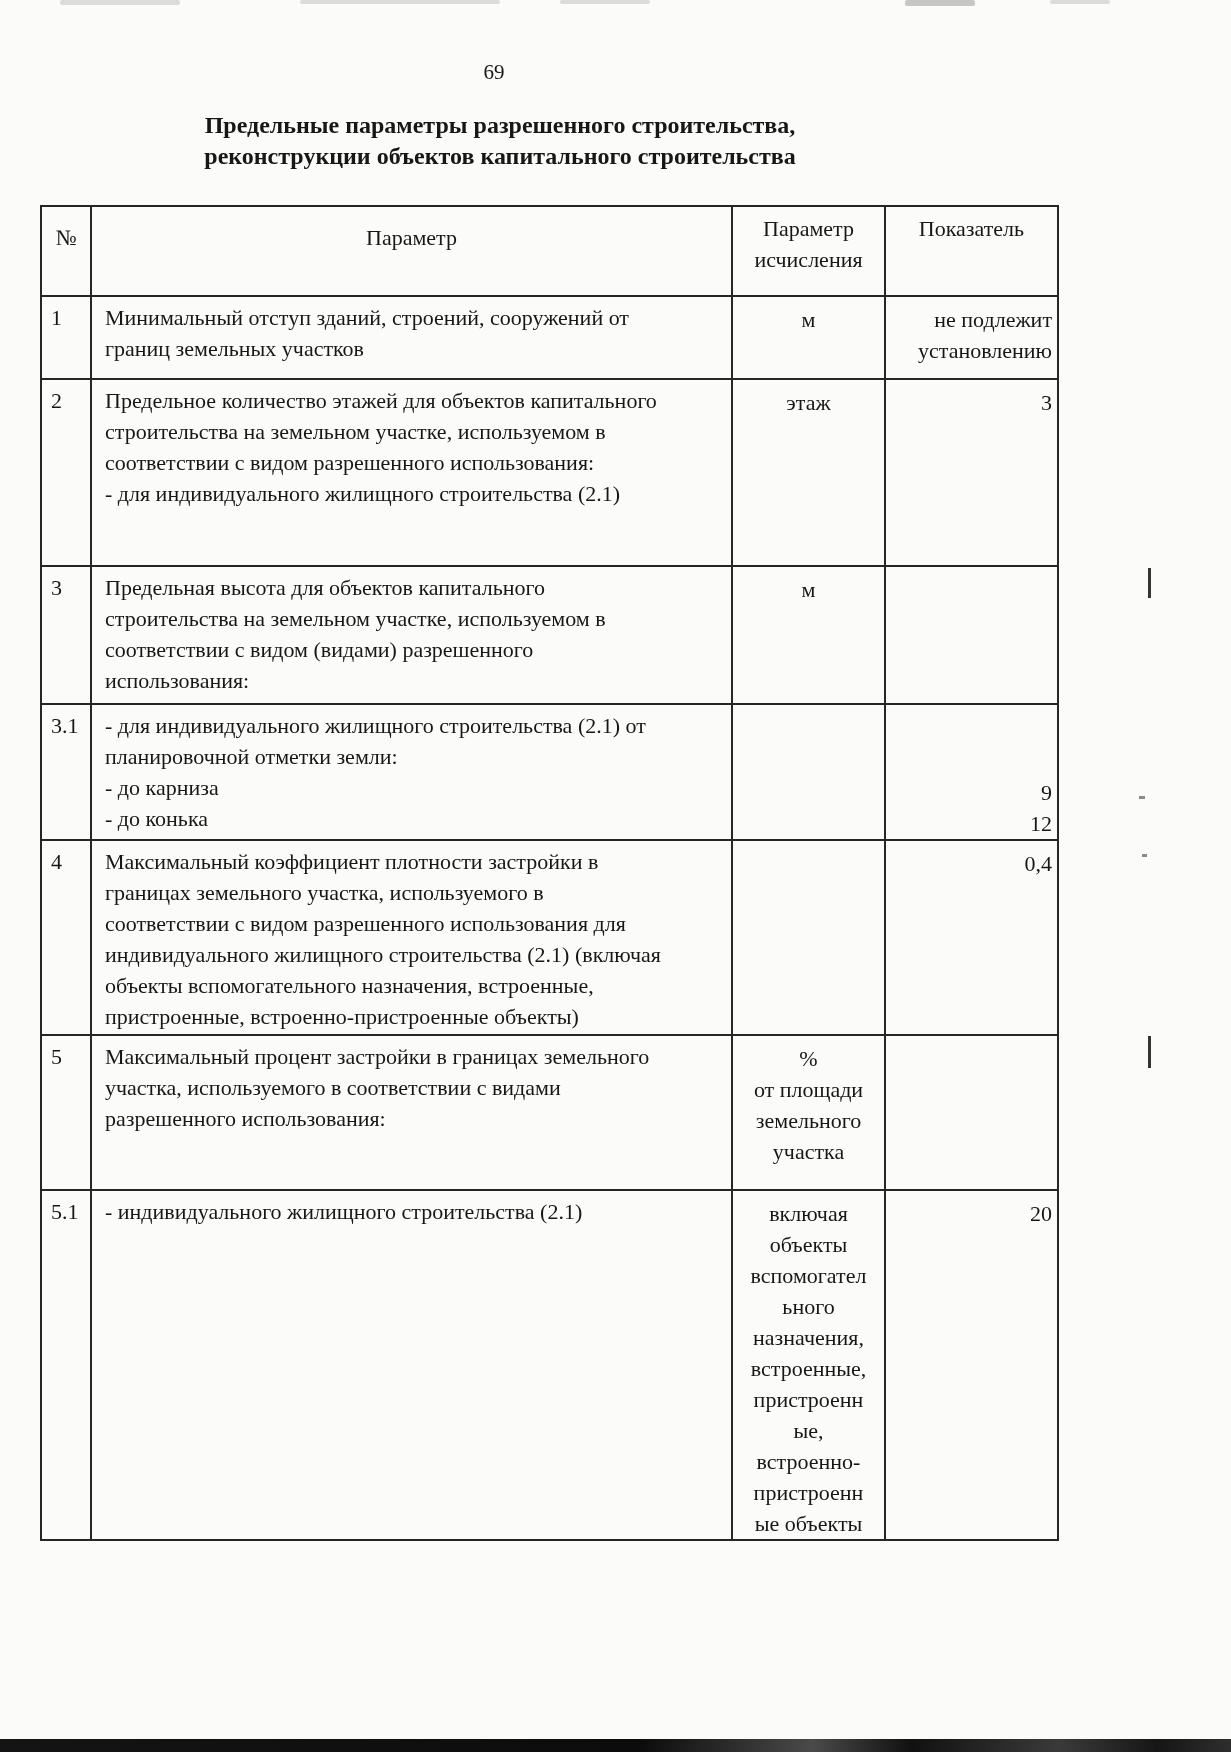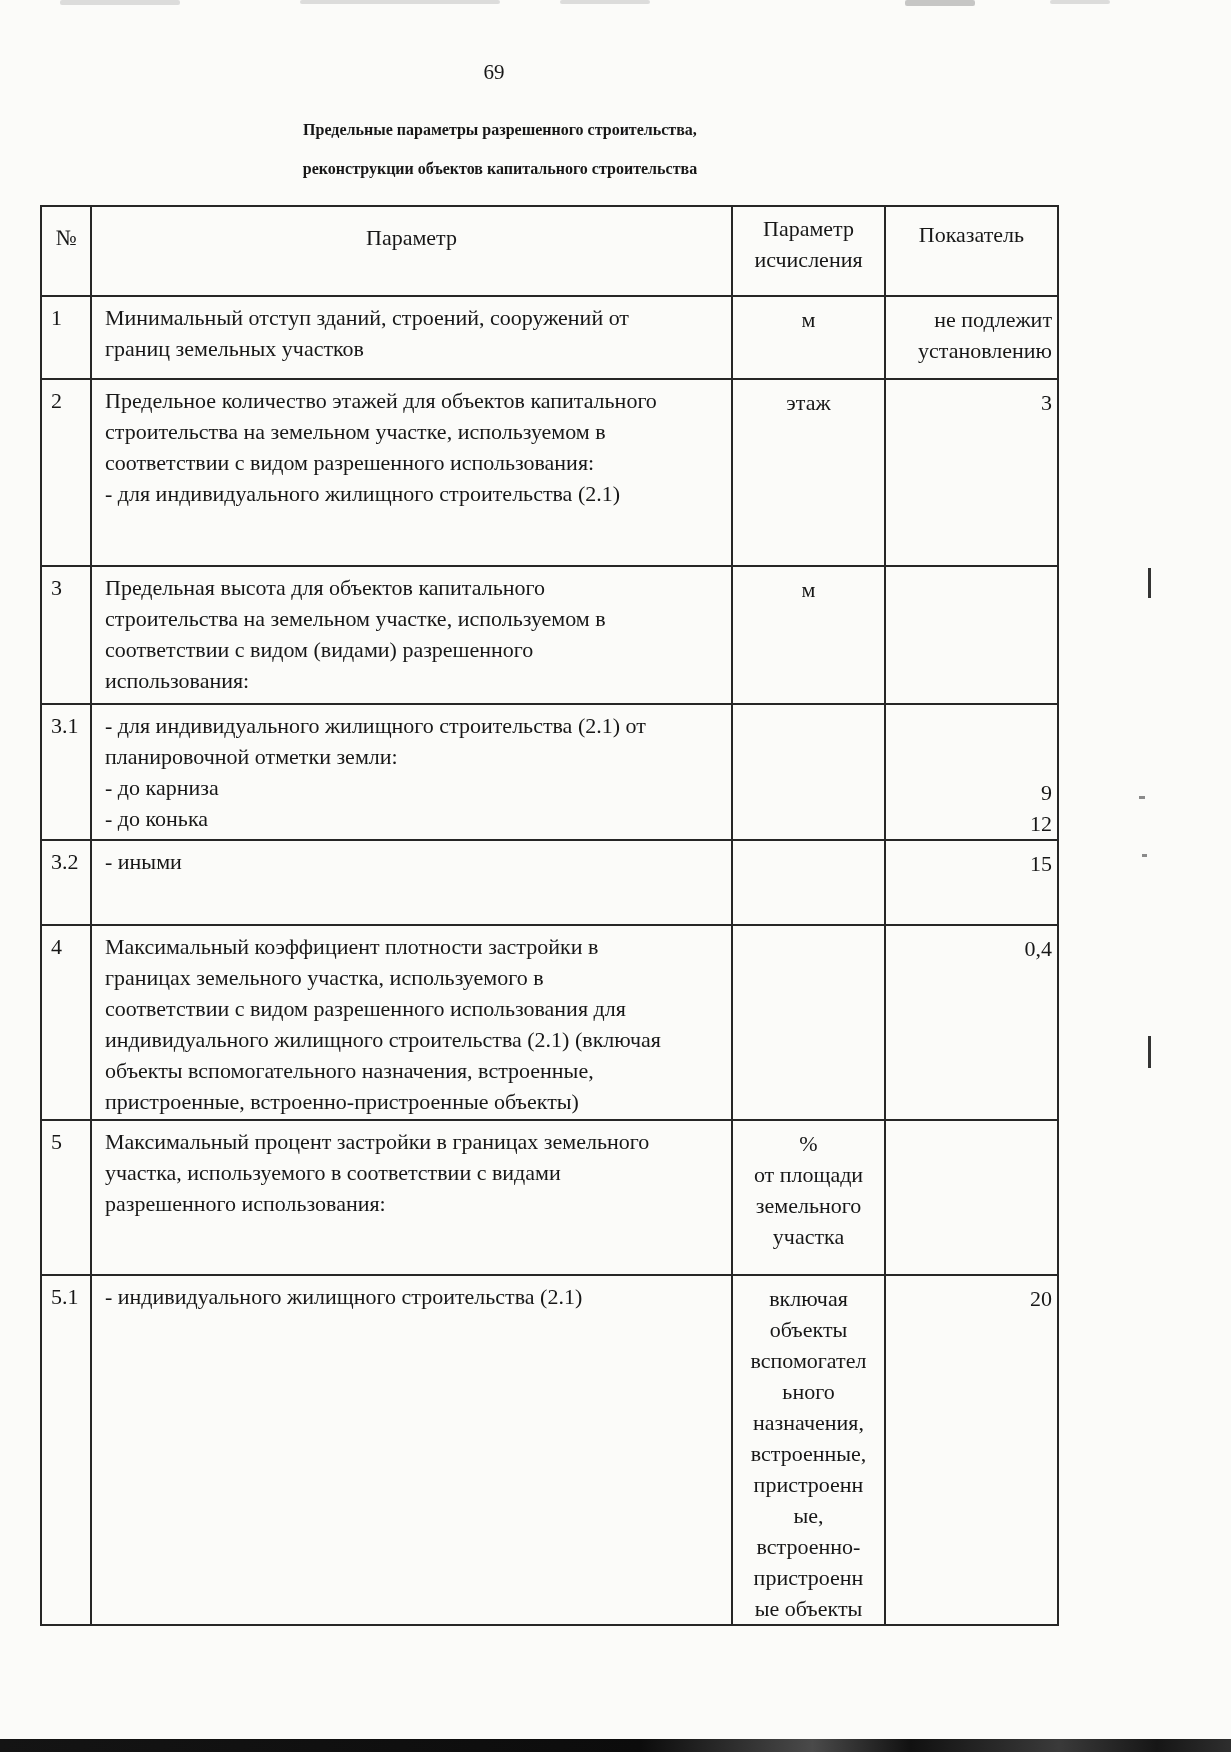--- a/index.html
+++ b/index.html
@@ -20,22 +20,22 @@
     text-align: center;
     font-size: 21px;
   }
 
   .doc-title {
     position: absolute;
     top: 110px; left: 0;
     width: 1000px;
     text-align: center;
     font-weight: bold;
-    font-size: 16px;
-    line-height: 39px;
+    font-size: 24px;
+    line-height: 31px;
     white-space: pre-line;
   }
 
   table.params {
     position: absolute;
     top: 205px; left: 40px;
     width: 1017px;
     border-collapse: collapse;
     table-layout: fixed;
   }
@@ -43,21 +43,21 @@
     border: 2px solid #262626;
     vertical-align: top;
     font-size: 22px;
     line-height: 31px;
     white-space: pre-line;
     font-weight: normal;
     overflow: hidden;
   }
   .params th { text-align: center; padding: 6px 4px 0; }
   th.h-num, th.h-param { padding-top: 15px; }
-  th.h-value { padding-top: 12px; border-radius: 24px; }
+  th.h-value { padding-top: 6px; border-radius: 24px; }
 
   td.num   { text-align: left;   padding: 5px 4px 0 9px; }
   td.param { text-align: left;   padding: 5px 6px 0 13px; }
   td.unit  { text-align: center; padding: 7px 3px 0; }
   td.value { text-align: right; padding: 7px 5px 0; }
   td.value.v-offset { padding-top: 72px; }
 
   tr.r-header { height: 90px; }
   tr.r1  { height: 83px; }
   tr.r2  { height: 187px; }
@@ -139,26 +139,20 @@
     </tr>
     <tr class="r31">
       <td class="num">3.1</td>
       <td class="param">- для индивидуального жилищного строительства (2.1) от
 планировочной отметки земли:
 - до карниза
 - до конька</td>
       <td class="unit"></td>
       <td class="value v-offset">9
 12</td>
-    </tr>
-    <tr class="r32">
-      <td class="num">3.2</td>
-      <td class="param">- иными</td>
-      <td class="unit"></td>
-      <td class="value">15</td>
     </tr>
     <tr class="r4">
       <td class="num">4</td>
       <td class="param">Максимальный коэффициент плотности застройки в
 границах земельного участка, используемого в
 соответствии с видом разрешенного использования для
 индивидуального жилищного строительства (2.1) (включая
 объекты вспомогательного назначения, встроенные,
 пристроенные, встроенно-пристроенные объекты)</td>
       <td class="unit"></td>

